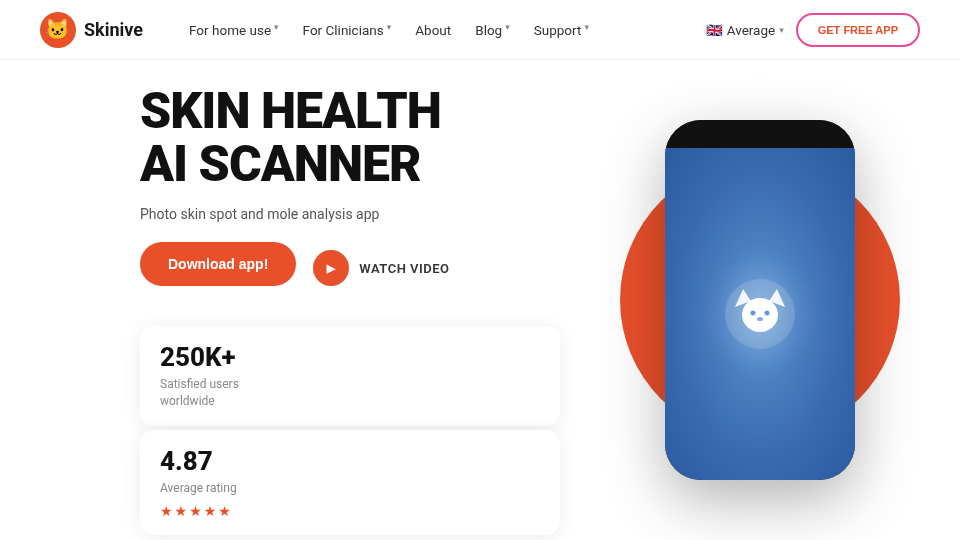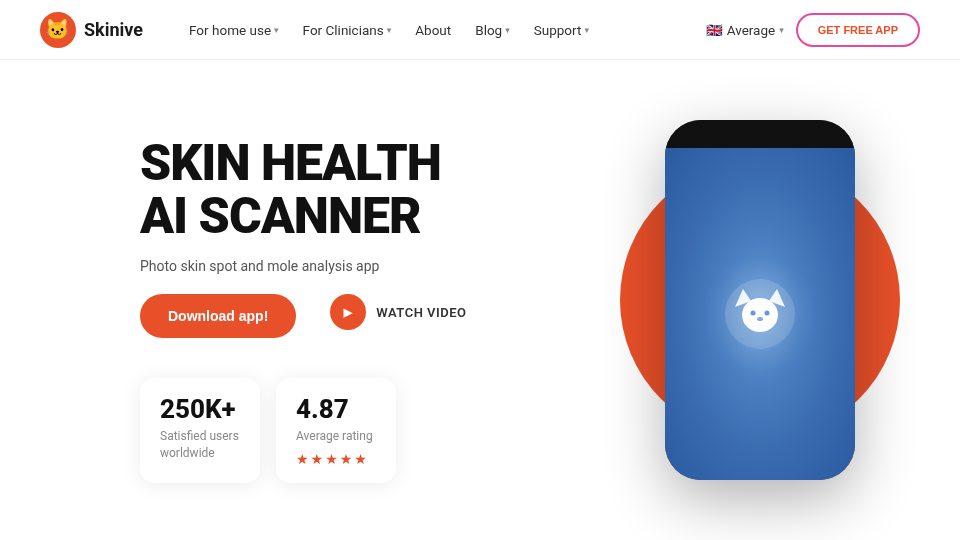--- a/index.html
+++ b/index.html
@@ -37,21 +37,21 @@
       color: #1a1a1a;
     }
     .nav-links {
       display: flex;
       align-items: center;
       gap: 4px;
       flex: 1;
     }
     .nav-item {
       display: flex;
-      align-items: center;
+      align-items: flex-start;
       gap: 3px;
       padding: 6px 10px;
       font-size: 13.5px;
       color: #333;
       cursor: pointer;
       white-space: nowrap;
     }
     .chevron {
       font-size: 9px;
       color: #888;
@@ -103,22 +103,22 @@
       letter-spacing: -1px;
       margin-bottom: 16px;
     }
     .hero-subtitle {
       font-size: 14px;
       color: #555;
       margin-bottom: 20px;
     }
     .cta-row {
       display: flex;
-      align-items: flex-start;
-      gap: 34px;
+      align-items: flex-end;
+      gap: 17px;
       margin-bottom: 40px;
     }
     .download-btn {
       padding: 14px 28px;
       background: #e8502a;
       border: none;
       border-radius: 30px;
       color: #fff;
       font-size: 14px;
       font-weight: 700;
@@ -143,21 +143,22 @@
       display: flex;
       align-items: center;
       justify-content: center;
       color: #fff;
       font-size: 11px;
     }
 
     
     .stats-row {
       display: flex;
-      gap: 16px;
+      gap: 4px;
+      flex-direction: column;
     }
     .stat-card {
       background: #fff;
       border-radius: 14px;
       padding: 16px 20px;
       box-shadow: 0 2px 20px rgba(0,0,0,0.08);
       min-width: 120px;
     }
     .stat-number {
       font-size: 26px;

